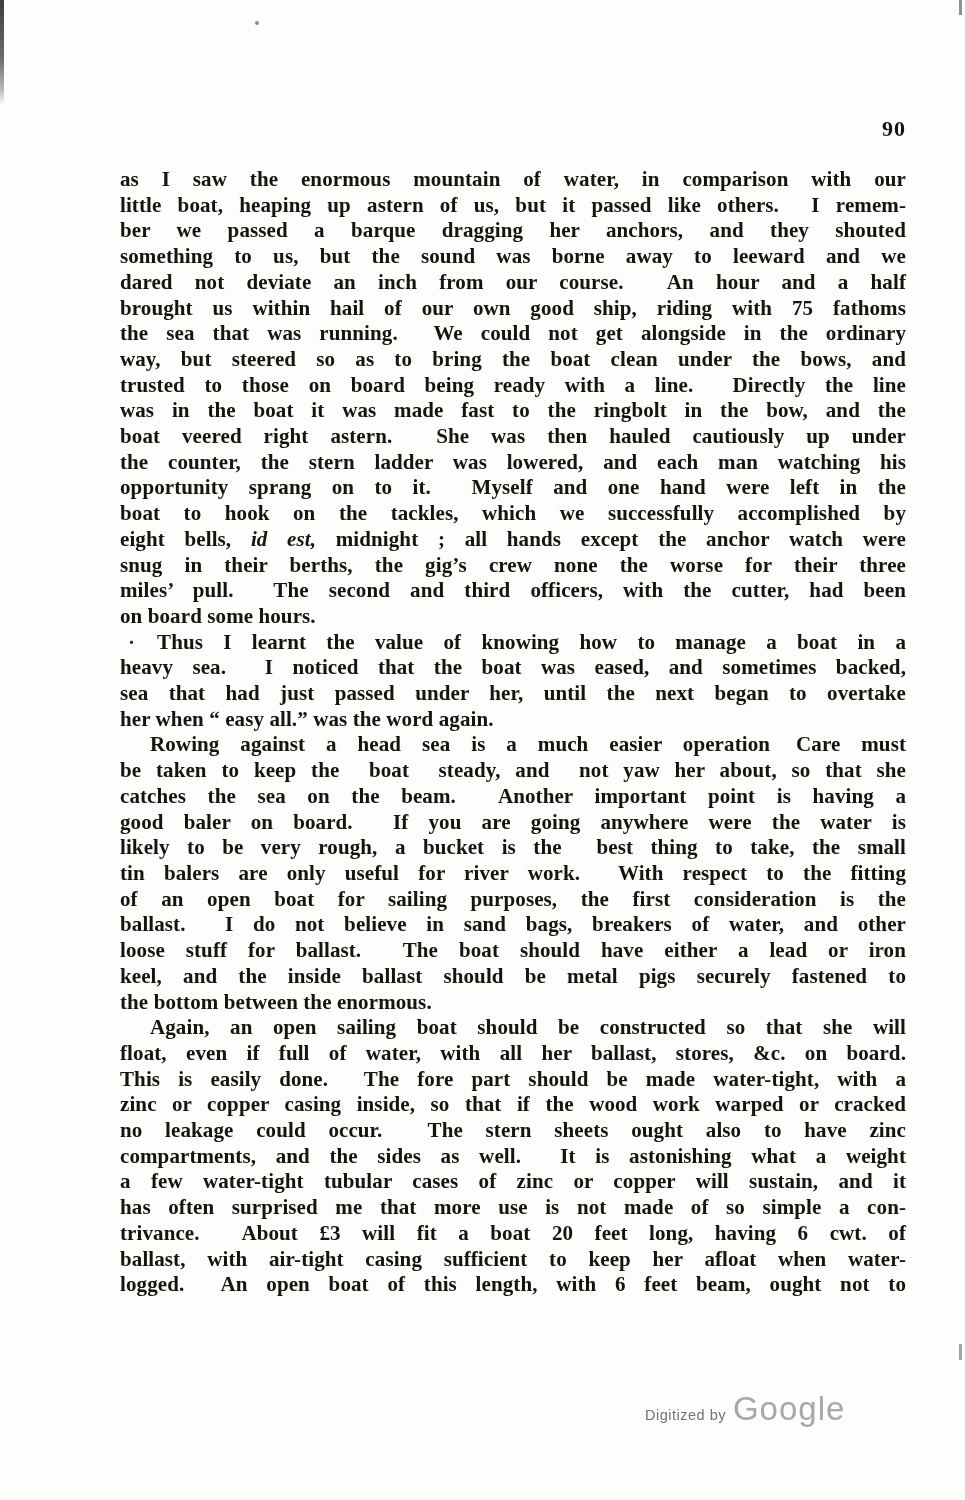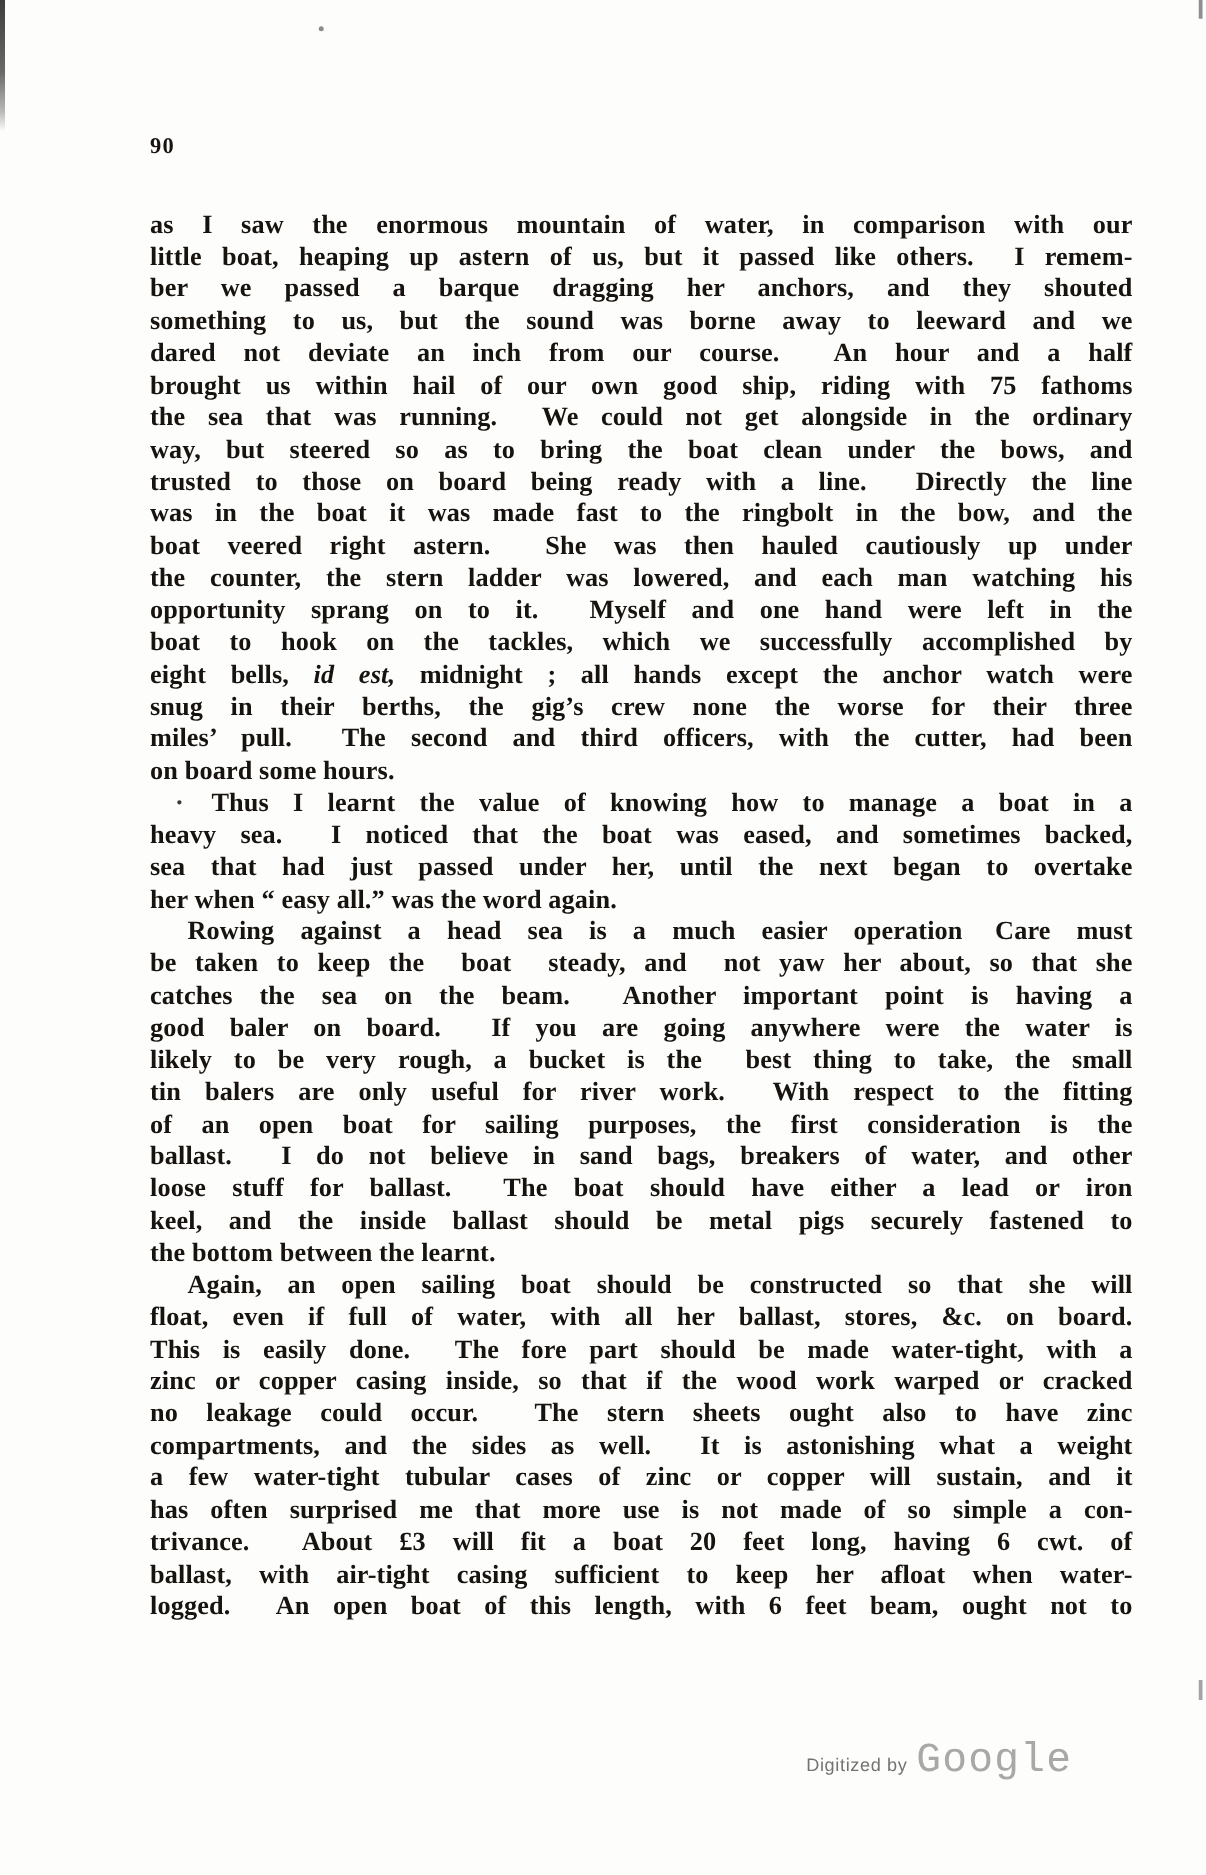--- a/index.html
+++ b/index.html
@@ -10,23 +10,23 @@
   }
   .page {
     position: relative;
     width: 965px; height: 1500px;
     background: #fdfdfc;
     overflow: hidden;
     color: #17130f;
   }
   .page-number {
     position: absolute;
-    left: 120px; top: 106px; width: 786px;
-    text-align: left;
-    font-size: 18px;
+    left: 120px; top: 116px; width: 786px;
+    text-align: right;
+    font-size: 22px;
     font-weight: 700;
     letter-spacing: 1px;
   }
   .text-block {
     position: absolute;
     left: 120px; top: 167px; width: 786px;
     font-size: 21px;
     font-weight: 700;
     line-height: 25.7px;
     letter-spacing: 0.1px;
@@ -64,21 +64,21 @@
     user-select: none;
   }
   .wm-prefix {
     font-family: "Liberation Sans", sans-serif;
     font-size: 14.5px;
     color: #737373;
     letter-spacing: 0.5px;
     margin-right: 7px;
   }
   .wm-logo {
-    font-family: Liberation Mono, monospace;
+    font-family: Liberation Sans, sans-serif;
     font-size: 33px;
     color: #a8a8a8;
     letter-spacing: 1px;
   }
 </style>
 </head>
 <body>
 
 <div class="page">
 
@@ -101,35 +101,35 @@
       <div class="line">trusted to those on board being ready with a line.  Directly the line</div>
       <div class="line">was in the boat it was made fast to the ringbolt in the bow, and the</div>
       <div class="line">boat veered right astern.  She was then hauled cautiously up under</div>
       <div class="line">the counter, the stern ladder was lowered, and each man watching his</div>
       <div class="line">opportunity sprang on to it.  Myself and one hand were left in the</div>
       <div class="line">boat to hook on the tackles, which we successfully accomplished by</div>
       <div class="line"><span>eight bells, </span><span class="it">id est,</span><span> midnight ; all hands except the anchor watch were</span></div>
       <div class="line">snug in their berths, the gig’s crew none the worse for their three</div>
       <div class="line">miles’ pull.  The second and third officers, with the cutter, had been</div>
       <div class="line endline">on board some hours.</div>
-      <div class="line" style="padding-left: 8px; margin-left: 12px;"><span class="mdot">·</span><span class="gap" style="width: 22px;"></span><span>Thus I learnt the value of knowing how to manage a boat in a</span></div>
+      <div class="line" style="padding-left: 8px;"><span class="mdot">·</span><span class="gap" style="width: 22px;"></span><span>Thus I learnt the value of knowing how to manage a boat in a</span></div>
       <div class="line">heavy sea.  I noticed that the boat was eased, and sometimes backed,</div>
       <div class="line">sea that had just passed under her, until the next began to overtake</div>
       <div class="line endline">her when “ easy all.” was the word again.</div>
       <div class="line" style="padding-left: 30px;"><span>Rowing against a head sea is a much easier operation</span><span class="gap" style="width: 26px;"></span><span>Care must</span></div>
       <div class="line">be taken to keep the  boat  steady, and  not yaw her about, so that she</div>
       <div class="line">catches the sea on the beam.  Another important point is having a</div>
       <div class="line">good baler on board.  If you are going anywhere were the water is</div>
       <div class="line">likely to be very rough, a bucket is the  best thing to take, the small</div>
       <div class="line">tin balers are only useful for river work.  With respect to the fitting</div>
       <div class="line">of an open boat for sailing purposes, the first consideration is the</div>
       <div class="line">ballast.  I do not believe in sand bags, breakers of water, and other</div>
       <div class="line">loose stuff for ballast.  The boat should have either a lead or iron</div>
       <div class="line">keel, and the inside ballast should be metal pigs securely fastened to</div>
-      <div class="line endline">the bottom between the learnt.</div>
+      <div class="line endline">the bottom between the enormous.</div>
       <div class="line" style="padding-left: 30px;">Again, an open sailing boat should be constructed so that she will</div>
       <div class="line">float, even if full of water, with all her ballast, stores, &amp;c. on board.</div>
       <div class="line">This is easily done.  The fore part should be made water-tight, with a</div>
       <div class="line">zinc or copper casing inside, so that if the wood work warped or cracked</div>
       <div class="line">no leakage could occur.  The stern sheets ought also to have zinc</div>
       <div class="line">compartments, and the sides as well.  It is astonishing what a weight</div>
       <div class="line">a few water-tight tubular cases of zinc or copper will sustain, and it</div>
       <div class="line">has often surprised me that more use is not made of so simple a con-</div>
       <div class="line">trivance.  About £3 will fit a boat 20 feet long, having 6 cwt. of</div>
       <div class="line">ballast, with air-tight casing sufficient to keep her afloat when water-</div>

